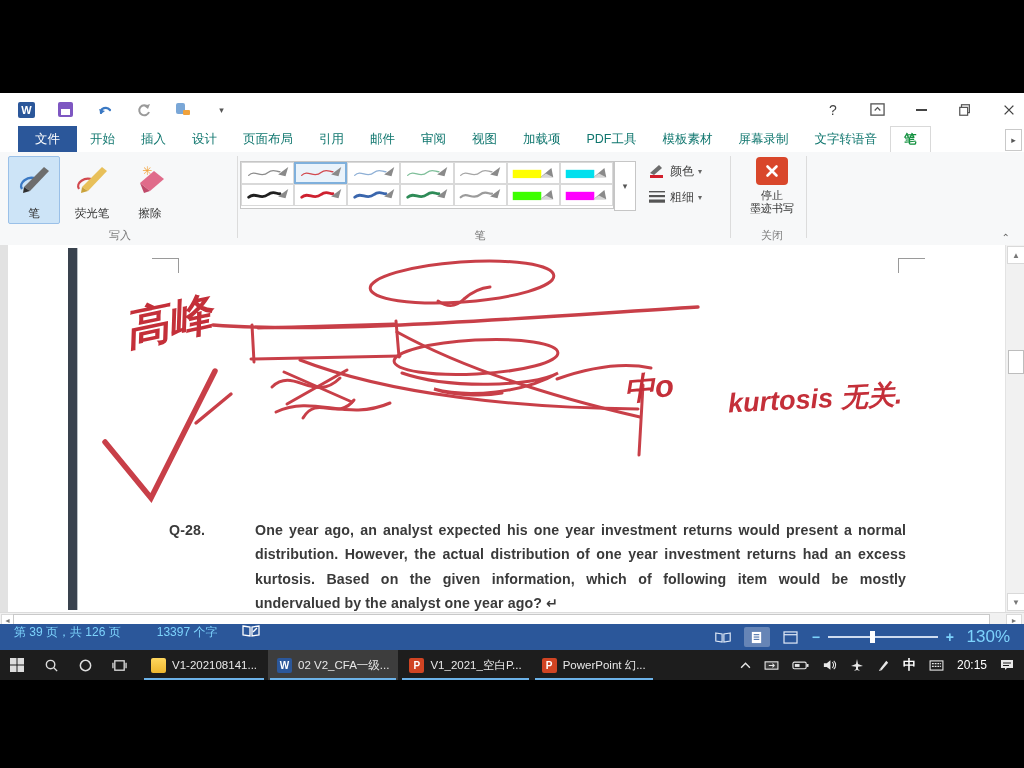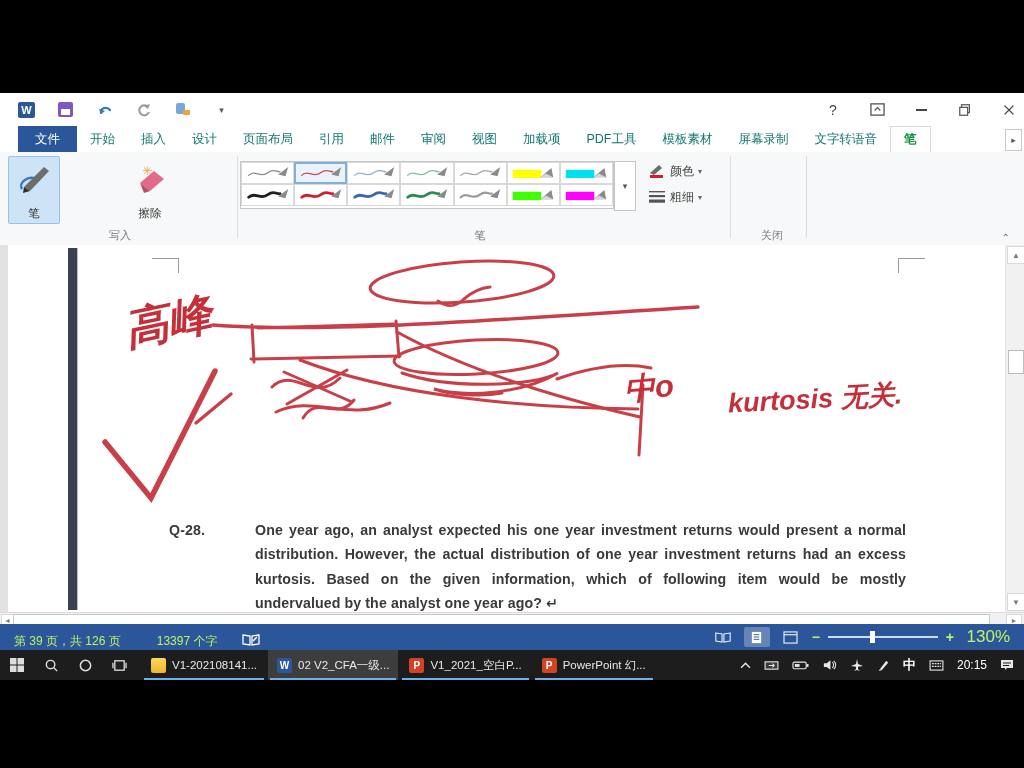--- a/index.html
+++ b/index.html
@@ -61,22 +61,22 @@
   
   .vscroll{position:absolute;left:1005px;top:0;width:19px;height:367px;background:#f1f1f1;border-left:1px solid #e3e3e3;}
   .varrow{position:absolute;left:1px;width:16px;height:16px;background:#fff;border:1px solid #d9d9d9;color:#777;
           font-size:8px;display:flex;align-items:center;justify-content:center;}
   .vthumb{position:absolute;left:2px;top:105px;width:14px;height:22px;background:#fff;border:1px solid #bdbdbd;}
   #hscroll{position:absolute;left:0;top:612px;width:1024px;height:12px;background:#f1f1f1;border-top:1px solid #dcdcdc;}
   .harrow{position:absolute;top:1px;width:11px;height:10px;background:#fff;border:1px solid #d9d9d9;color:#777;
           font-size:7px;display:flex;align-items:center;justify-content:center;}
   .hthumb{position:absolute;left:13px;top:1px;width:975px;height:10px;background:#fff;border:1px solid #c9c9c9;}
   
-  #statusbar{position:absolute;left:0;top:624px;width:1024px;height:26px;background:#2b579a;color:#bef264;
-             font-size:12px;display:flex;align-items:flex-end;}
+  #statusbar{position:absolute;left:0;top:624px;width:1024px;height:26px;background:#2b579a;color:#7dd3fc;
+             font-size:12px;display:flex;align-items:flex-start;}
   .sb-item{margin-left:14px;white-space:nowrap;}
   .sb-right{position:absolute;right:0;top:0;height:26px;display:flex;align-items:center;}
   .view-ico{width:26px;height:20px;display:flex;align-items:center;justify-content:center;margin-right:8px;border-radius:2px;}
   .view-ico.active{background:rgba(255,255,255,.28);}
   .zoomline{display:flex;align-items:center;margin-right:10px;}
   .ztrack{width:110px;height:2px;background:#cfdcf0;margin:0 8px;position:relative;}
   .zthumb{position:absolute;left:42px;top:-5px;width:5px;height:12px;background:#fff;}
   .zbtn{font-size:14px;font-weight:bold;}
   #zoom-pct{width:46px;text-align:right;margin-right:14px;font-size:17px;}
   
@@ -177,20 +177,30 @@
     <div class="bigbtn sel" style="left:8px;">
       <span>
         <svg viewBox="0 0 40 34" width="40" height="34">
             <path d="M8,26 C4,20 14,12 22,16" fill="none" stroke="#3a78c3" stroke-width="2.4"></path>
             <path d="M10,24 L30,4 L35,8 L16,28 Z" fill="#6d6d6d"></path>
             <path d="M10,24 L16,28 L9,30 Z" fill="#2f2f2f"></path>
           </svg>
       </span>
       <span class="lbl">笔</span>
     </div>
+    <div class="bigbtn" style="left:66px;">
+      <span>
+        <svg viewBox="0 0 40 34" width="40" height="34">
+            <path d="M7,26 C3,20 13,13 21,17" fill="none" stroke="#d2494f" stroke-width="2.2"></path>
+            <path d="M10,24 L30,4 L35,8 L16,28 Z" fill="#e8c05a"></path>
+            <path d="M10,24 L16,28 L9,30 Z" fill="#caa23a"></path>
+          </svg>
+      </span>
+      <span class="lbl">荧光笔</span>
+    </div>
     <div class="bigbtn" style="left:124px;">
       <span>
         <svg viewBox="0 0 40 34" width="40" height="34">
             <text x="12" y="12" font-size="12" fill="#f2a33c">✳</text>
             <path d="M10,20 L24,8 L34,16 L20,28 Z" fill="#e06b8a"></path>
             <path d="M10,20 L20,28 L14,30 Z" fill="#c04a6a"></path>
           </svg>
       </span>
       <span class="lbl">擦除</span>
     </div>
@@ -302,20 +312,28 @@
           <rect x="1" y="2" width="16" height="1.4" fill="#555"></rect>
           <rect x="1" y="6" width="16" height="2.2" fill="#555"></rect>
           <rect x="1" y="10.5" width="16" height="3.2" fill="#555"></rect>
         </svg>
       <span>粗细</span>
         <span style="font-size:8px;color:#666;">▾</span>
     </div>
     <div class="grp-label" style="left:420px;width:120px;">笔</div>
     <div class="grp-sep" style="left:730px;"></div>
 
+    <div class="stopbtn">
+      <div class="stop-x">
+        <svg viewBox="0 0 14 14">
+            <path d="M2.5,2.5 L11.5,11.5 M11.5,2.5 L2.5,11.5" stroke="#fff" stroke-width="2.6" stroke-linecap="round"></path>
+          </svg>
+      </div>
+      <div class="stop-lbl"><span>停止</span><br><span>墨迹书写</span></div>
+    </div>
     <div class="grp-label" style="left:712px;width:120px;">关闭</div>
     <div class="grp-sep" style="left:806px;"></div>
     <div class="collapse">⌃</div>
   </div>
 
   <div id="docarea">
     <div class="left-strip"></div>
     <div class="dark-bar"></div>
     <div class="crop tl"></div>
     <div class="crop tr"></div>

